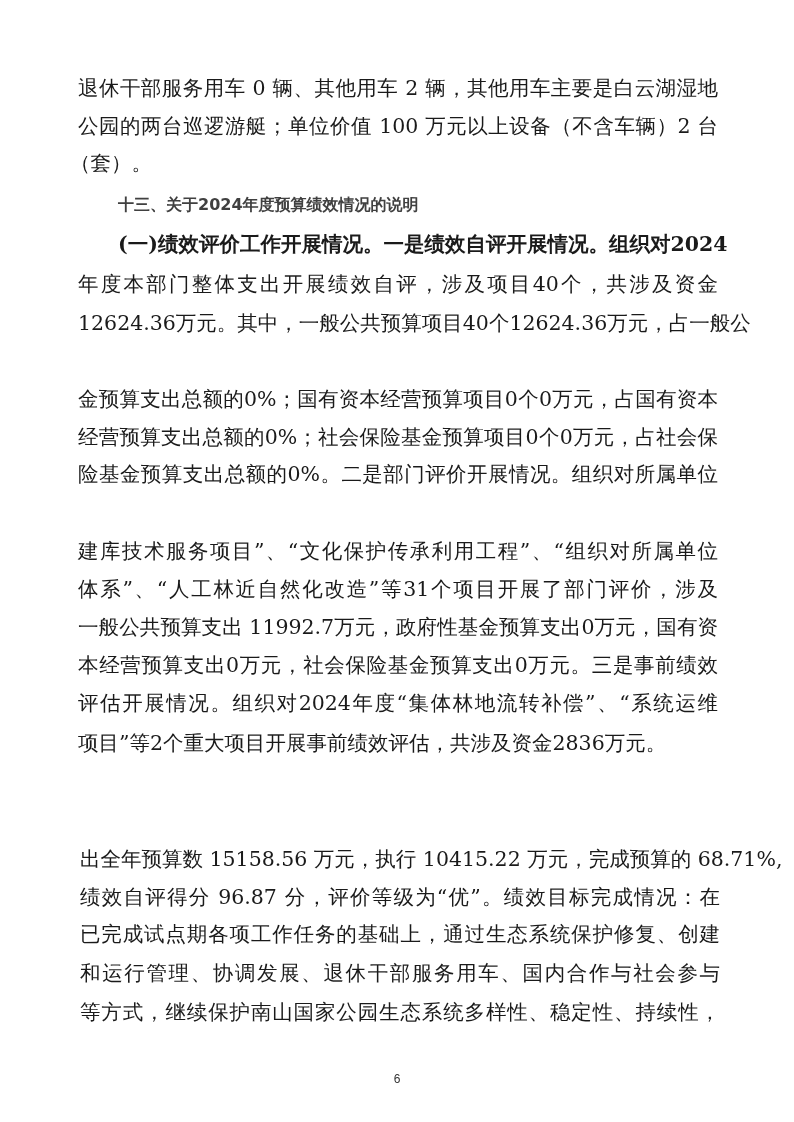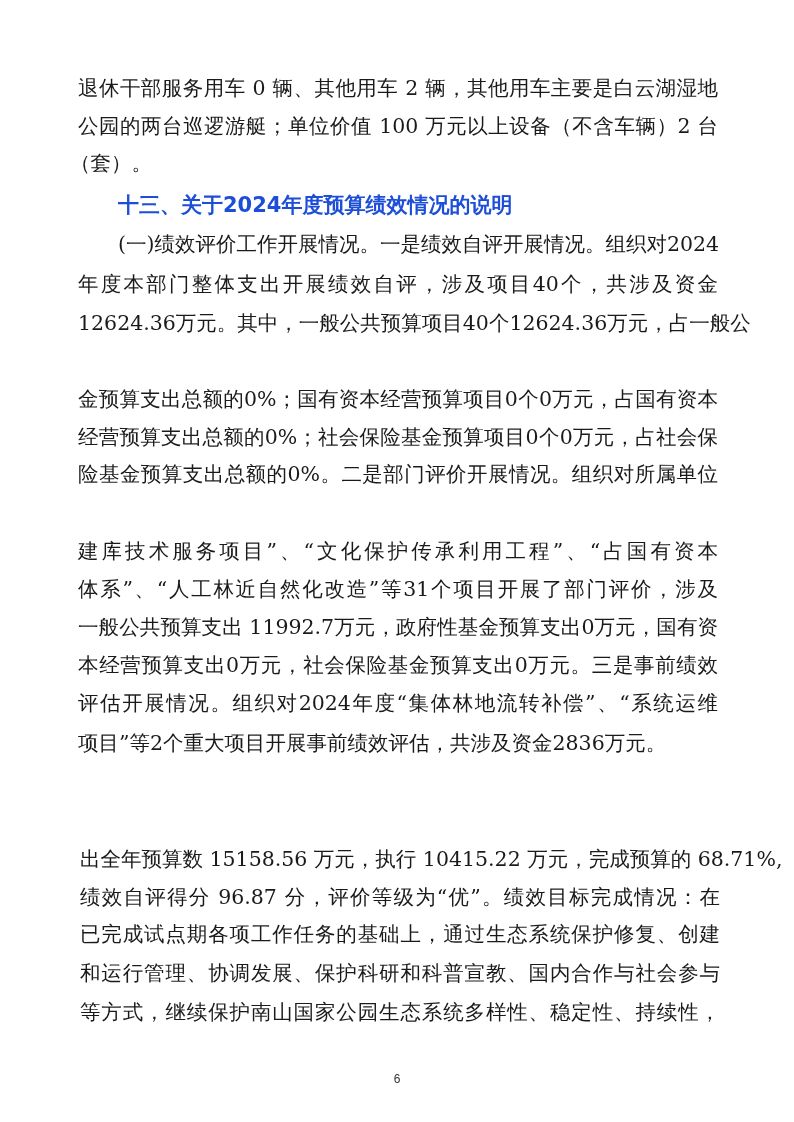--- a/index.html
+++ b/index.html
@@ -2,50 +2,50 @@
 <html><head>
 <meta charset="utf-8">
 <style>
   html, body { margin: 0; padding: 0; background: #ffffff; }
   body { width: 794px; height: 1122px; position: relative; overflow: hidden;
          font-family: "DejaVu Serif", "Liberation Serif", serif; color: #1a1a1a; }
   .page { position: absolute; left: 0; top: 0; width: 794px; height: 892px; }
   .line { position: absolute; left: 78px; width: 640px; font-size: 20.5px; line-height: 26px;
           white-space: nowrap; text-align: justify; text-align-last: justify; letter-spacing: 0; }
   .line.last { text-align-last: left; }
-  .indent { left: 118px; width: 600px; }
-  .heading { position: absolute; left: 118px; top: 192px; font-size: 21px; line-height: 26px;
-             font-family: "DejaVu Sans", "Liberation Sans", sans-serif; font-weight: bold; white-space: nowrap; color:#1d4ed8; }
+  .indent { left: 118px; width: 600px; font-weight: bold; }
+  .heading { position: absolute; left: 118px; top: 192px; font-size: 16px; line-height: 26px;
+             font-family: "DejaVu Sans", "Liberation Sans", sans-serif; font-weight: bold; white-space: nowrap; color:#404040; }
   .pagenum { position: absolute; left: 0; width: 794px; top: 1072px; text-align: center;
              font-size: 12px; font-family: "Liberation Sans", sans-serif; color: #333; }
 </style>
 </head>
 <body>
 
 <div class="page">
 
   <div class="line" style="top:75px">退休干部服务用车 0 辆、其他用车 2 辆，其他用车主要是白云湖湿地</div>
   <div class="line" style="top:113px">公园的两台巡逻游艇；单位价值 100 万元以上设备（不含车辆）2 台</div>
   <div class="line last" style="top:150px;left:70px">（套）。</div>
 
   <div class="heading">十三、关于2024年度预算绩效情况的说明</div>
 
   <div class="line indent" style="top:231px">(一)绩效评价工作开展情况。一是绩效自评开展情况。组织对2024</div>
   <div class="line" style="top:271px">年度本部门整体支出开展绩效自评，涉及项目40个，共涉及资金</div>
   <div class="line" style="top:310px">12624.36万元。其中，一般公共预算项目40个12624.36万元，占一般公</div>
   <div class="line" style="top:386px">金预算支出总额的0%；国有资本经营预算项目0个0万元，占国有资本</div>
   <div class="line" style="top:424px">经营预算支出总额的0%；社会保险基金预算项目0个0万元，占社会保</div>
   <div class="line" style="top:461px">险基金预算支出总额的0%。二是部门评价开展情况。组织对所属单位</div>
-  <div class="line" style="top:538px">建库技术服务项目”、“文化保护传承利用工程”、“占国有资本</div>
+  <div class="line" style="top:538px">建库技术服务项目”、“文化保护传承利用工程”、“组织对所属单位</div>
   <div class="line" style="top:576px">体系”、“人工林近自然化改造”等31个项目开展了部门评价，涉及</div>
   <div class="line" style="top:614px">一般公共预算支出 11992.7万元，政府性基金预算支出0万元，国有资</div>
   <div class="line" style="top:652px">本经营预算支出0万元，社会保险基金预算支出0万元。三是事前绩效</div>
   <div class="line" style="top:690px">评估开展情况。组织对2024年度“集体林地流转补偿”、“系统运维</div>
   <div class="line last" style="top:730px">项目”等2个重大项目开展事前绩效评估，共涉及资金2836万元。</div>
 
   <div class="line" style="top:846px;left:80px">出全年预算数 15158.56 万元，执行 10415.22 万元，完成预算的 68.71%,</div>
   <div class="line" style="top:884px;left:80px">绩效自评得分 96.87 分，评价等级为“优”。绩效目标完成情况：在</div>
   <div class="line" style="top:921px;left:80px">已完成试点期各项工作任务的基础上，通过生态系统保护修复、创建</div>
-  <div class="line" style="top:960px;left:80px">和运行管理、协调发展、保护科研和科普宣教、国内合作与社会参与</div>
+  <div class="line" style="top:960px;left:80px">和运行管理、协调发展、退休干部服务用车、国内合作与社会参与</div>
   <div class="line" style="top:999px;left:80px">等方式，继续保护南山国家公园生态系统多样性、稳定性、持续性，</div>
 
   <div class="pagenum">6</div>
 </div>
 
 </body></html>

